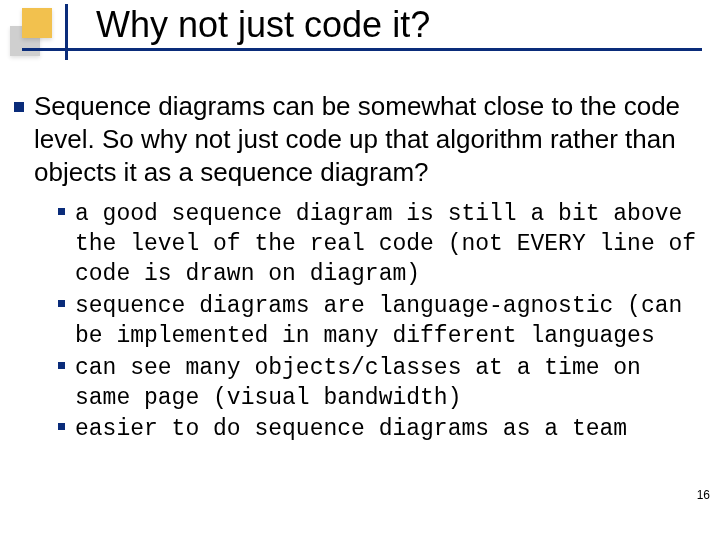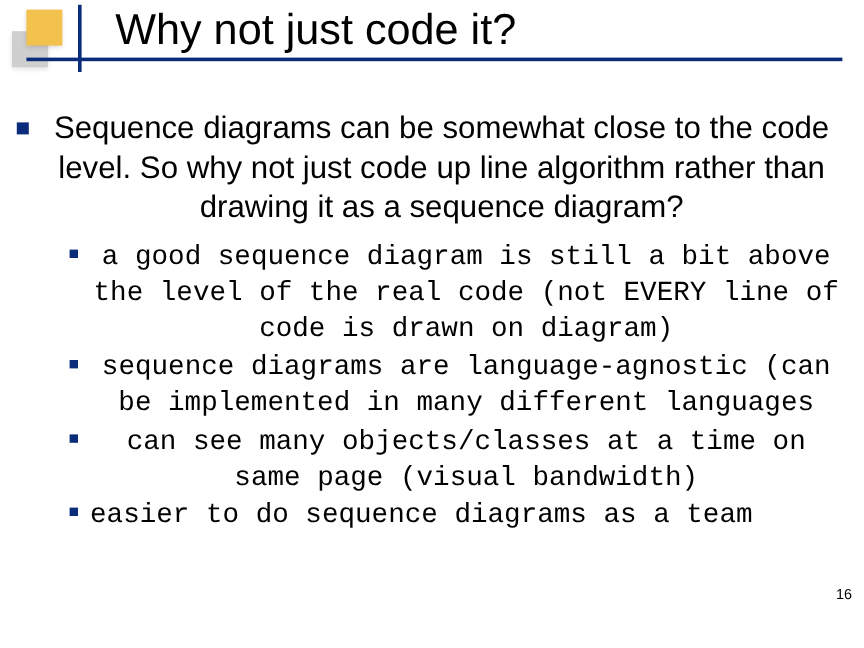--- a/index.html
+++ b/index.html
@@ -11,21 +11,20 @@
     font-family: Verdana, Arial, sans-serif;
     color: #000;
     overflow: hidden;
     position: relative;
   }
   .slide {
     width: 720px;
     height: 508px;
     position: relative;
     box-sizing: border-box;
-    text-align: center;
   }
   .ornament {
     position: absolute;
     top: 8px;
     left: 10px;
     width: 68px;
     height: 50px;
     pointer-events: none;
   }
   .orn-gold {
@@ -138,21 +137,21 @@
     <div class="orn-line-v"></div>
   </div>
   <div class="orn-line-h"></div>
 
   <div class="title">Why not just code it?</div>
 
   <div class="body">
 
     <div class="row-l1">
       <div class="bullet-l1"></div>
-      <div class="text-l1">Sequence diagrams can be somewhat close to the code level.  So why not just code up line algorithm rather than drawing it as a sequence diagram?</div>
+      <div class="text-l1">Sequence diagrams can be somewhat close to the code level.  So why not just code up that algorithm rather than objects it as a sequence diagram?</div>
     </div>
 
     <div class="sublist">
 
       <div class="row-l2">
         <div class="bullet-l2"></div>
         <div class="text-l2">a good sequence diagram is still a bit above the level of the real code (not EVERY line of code is drawn on diagram)</div>
       </div>
 
       <div class="row-l2">

